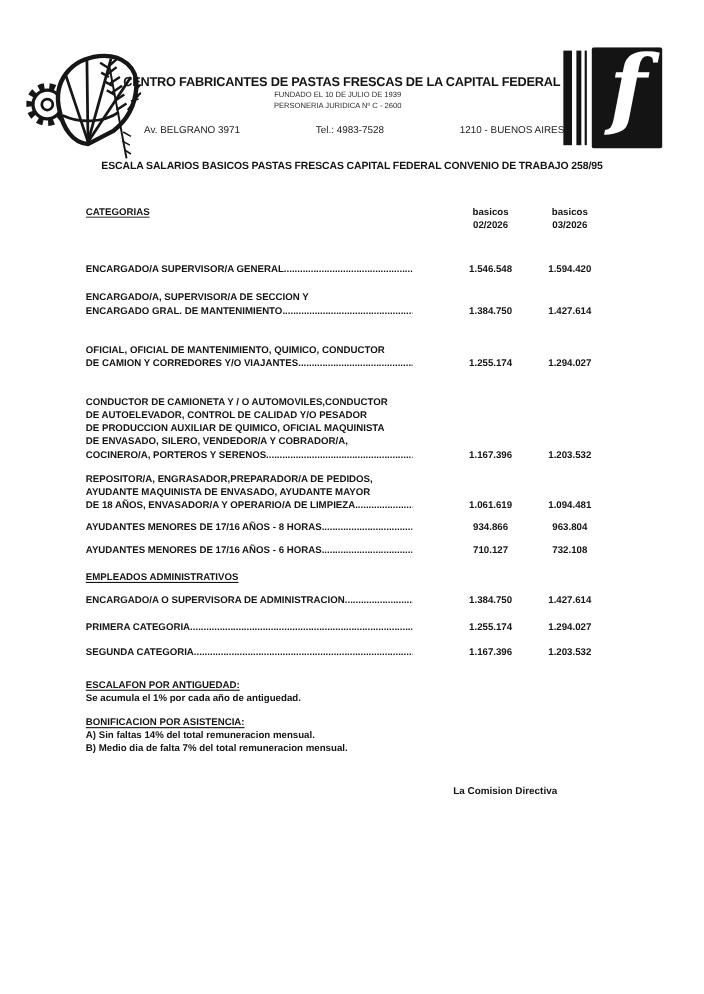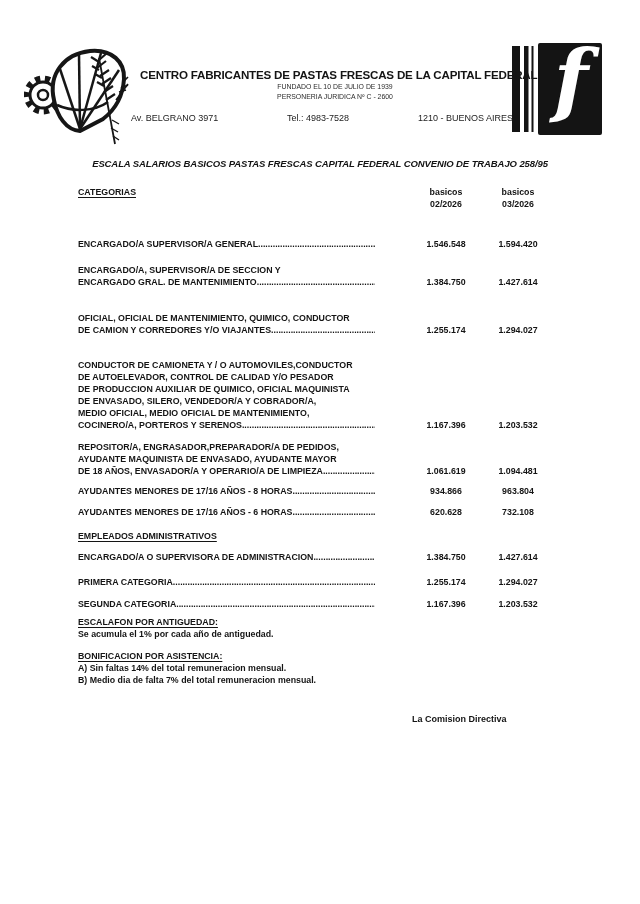--- a/index.html
+++ b/index.html
@@ -5,33 +5,33 @@
   html,body { margin:0; padding:0; background:#e8e8e8; }
   .page {
     position:relative; width:640px; height:904px; margin:0 auto;
     background:#ffffff; color:#141414; overflow:hidden;
     font-family:"Liberation Sans", sans-serif; font-weight:bold;
   }
 
   
   .logo-left  { position:absolute; left:24px;  top:42px; }
   .logo-right { position:absolute; left:512px; top:43px; }
-  .org-block  { position:absolute; left:140px; top:68px; width:390px; text-align:center; }
+  .org-block  { position:absolute; left:112px; top:68px; width:390px; text-align:center; }
   .org-name   { font-size:11.6px; letter-spacing:-0.2px; line-height:14px; white-space:nowrap; }
   .org-sub    { font-weight:normal; font-size:6.9px; color:#2b2b2b; line-height:8.6px; margin-top:1px; }
   .org-sub:first-of-type { margin-top:4px; }
   .address-row{
     position:absolute; left:131px; top:113px; width:382px;
     display:flex; justify-content:space-between;
     font-weight:normal; font-size:9px; color:#1c1c1c; white-space:nowrap;
   }
 
   
-  .doc-title { position:absolute; left:0; top:158px; width:100%; text-align:center;
-               font-size:9.5px; letter-spacing:-0.1px;font-style:italic; }
+  .doc-title { position:absolute; left:0; top:146px; width:100%; text-align:center;
+               font-size:9.5px; letter-spacing:-0.1px; }
 
   
   .tbl  { position:absolute; left:78px; top:186px; width:476px; font-size:8.8px; }
   .row  { display:flex; align-items:flex-end; }
   .row.head { align-items:flex-start; }
   .lines { width:332px; }
   .lines > div { line-height:12px; white-space:nowrap; overflow:hidden; max-width:297px; }
   .val  { width:72px; text-align:center; line-height:12px; }
   .ul   { text-decoration:underline; text-underline-offset:2px; }
   .sec-head { line-height:12px; }
@@ -139,21 +139,20 @@
       <div class="val">1.255.174</div>
       <div class="val">1.294.027</div>
     </div>
 
     <div class="row" style="margin-top:23px">
       <div class="lines">
         <div>CONDUCTOR DE CAMIONETA Y / O AUTOMOVILES,CONDUCTOR</div>
         <div>DE AUTOELEVADOR, CONTROL DE CALIDAD Y/O PESADOR</div>
         <div>DE PRODUCCION AUXILIAR DE QUIMICO, OFICIAL MAQUINISTA</div>
         <div>DE ENVASADO, SILERO, VENDEDOR/A Y COBRADOR/A,</div>
-        <div>MEDIO OFICIAL, MEDIO OFICIAL DE MANTENIMIENTO,</div>
         <div>COCINERO/A, PORTEROS Y SERENOS..............................................................................</div>
       </div>
       <div class="val">1.167.396</div>
       <div class="val">1.203.532</div>
     </div>
 
     <div class="row" style="margin-top:10px">
       <div class="lines">
         <div>REPOSITOR/A, ENGRASADOR,PREPARADOR/A DE PEDIDOS,</div>
         <div>AYUDANTE MAQUINISTA DE ENVASADO, AYUDANTE MAYOR</div>
@@ -168,21 +167,21 @@
           <div>AYUDANTES MENORES DE 17/16 AÑOS - 8 HORAS..............................................................................</div>
         </div>
       <div class="val">934.866</div>
       <div class="val">963.804</div>
     </div>
 
     <div class="row" style="margin-top:9px">
       <div class="lines">
           <div>AYUDANTES MENORES DE 17/16 AÑOS - 6 HORAS..............................................................................</div>
         </div>
-      <div class="val">620.628</div>
+      <div class="val">710.127</div>
       <div class="val">732.108</div>
     </div>
 
     <div class="sec-head" style="margin-top:12px">
       <span class="ul">EMPLEADOS ADMINISTRATIVOS</span>
     </div>
 
     <div class="row" style="margin-top:9px">
       <div class="lines">
           <div>ENCARGADO/A O SUPERVISORA DE ADMINISTRACION..............................................................................</div>

